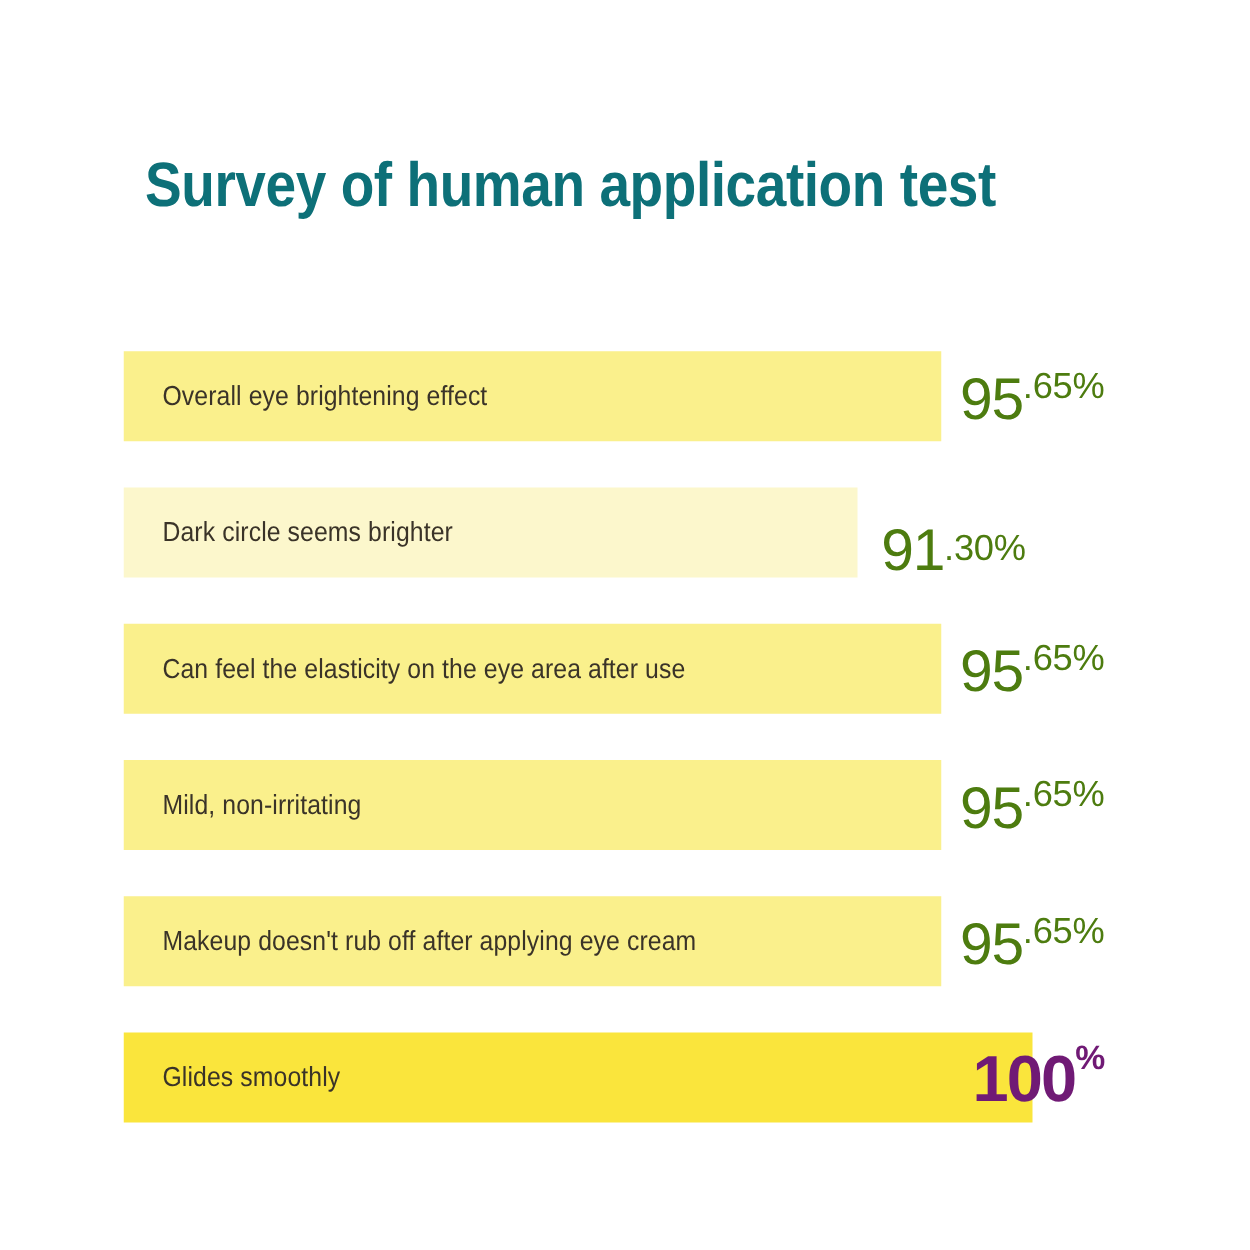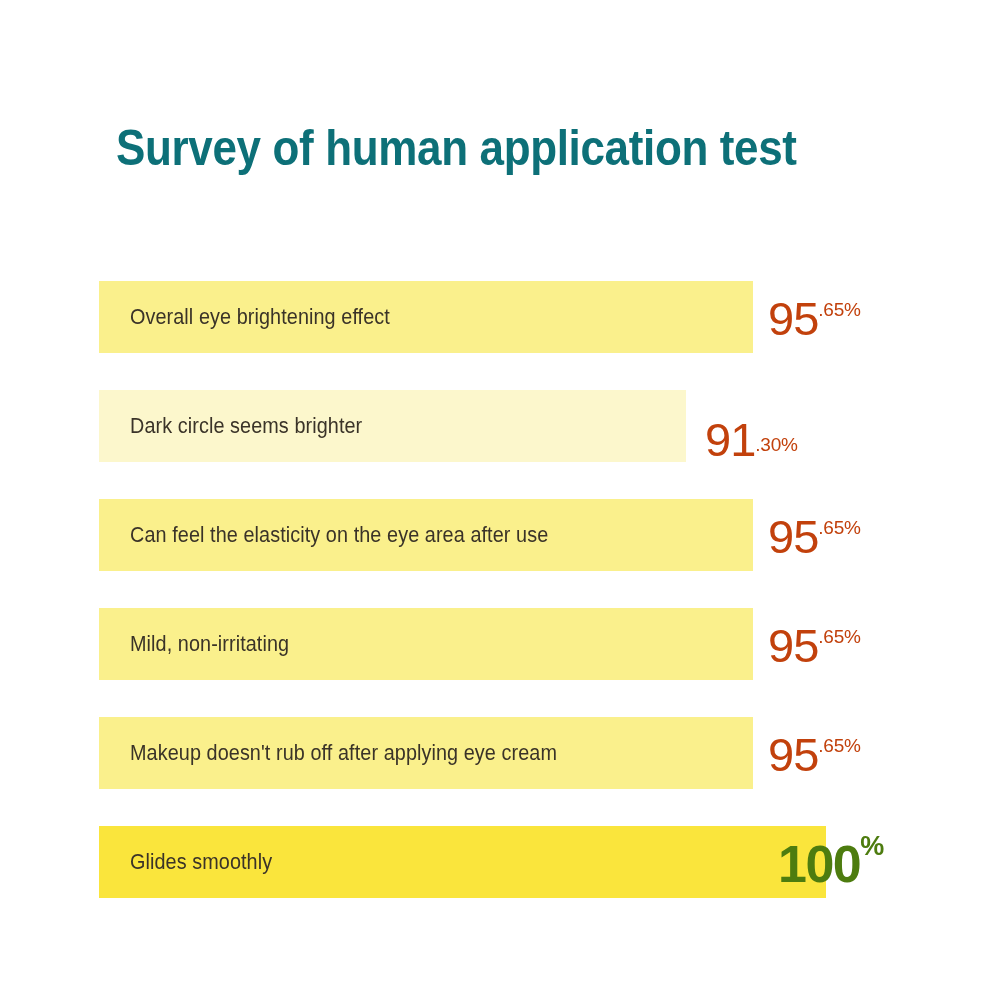--- a/index.html
+++ b/index.html
@@ -77,47 +77,47 @@
     letter-spacing: 0.1px;
   }
 
   .value {
     position: absolute;
     top: 0;
     height: 72px;
     display: flex;
     align-items: center;
     white-space: nowrap;
-    color: #c2410c;
+    color: #4d7c0f;
   }
 
   .value .big {
     font-family: "Liberation Sans", sans-serif;
     font-size: 47px;
     font-weight: 400;
     letter-spacing: -1px;
     line-height: 1;
     position: relative;
     top: 1px;
   }
 
   .value .small {
     font-family: "Liberation Sans", sans-serif;
-    font-size: 19px;
+    font-size: 29px;
     font-weight: 400;
     line-height: 1;
     position: relative;
     top: -8px;
     letter-spacing: -0.2px;
   }
 
   
   .row.highlight .bar { background: #fae53c; }
 
-  .row.highlight .value { color: #4d7c0f; z-index: 3; text-align: center; }
+  .row.highlight .value { color: #701a75; z-index: 3; text-align: center; }
 
   .row.highlight .value .big {
     font-size: 52px;
     font-weight: 700;
     letter-spacing: -1.5px;
     top: 2px;
   }
 
   .row.highlight .value .small {
     font-size: 27px;

